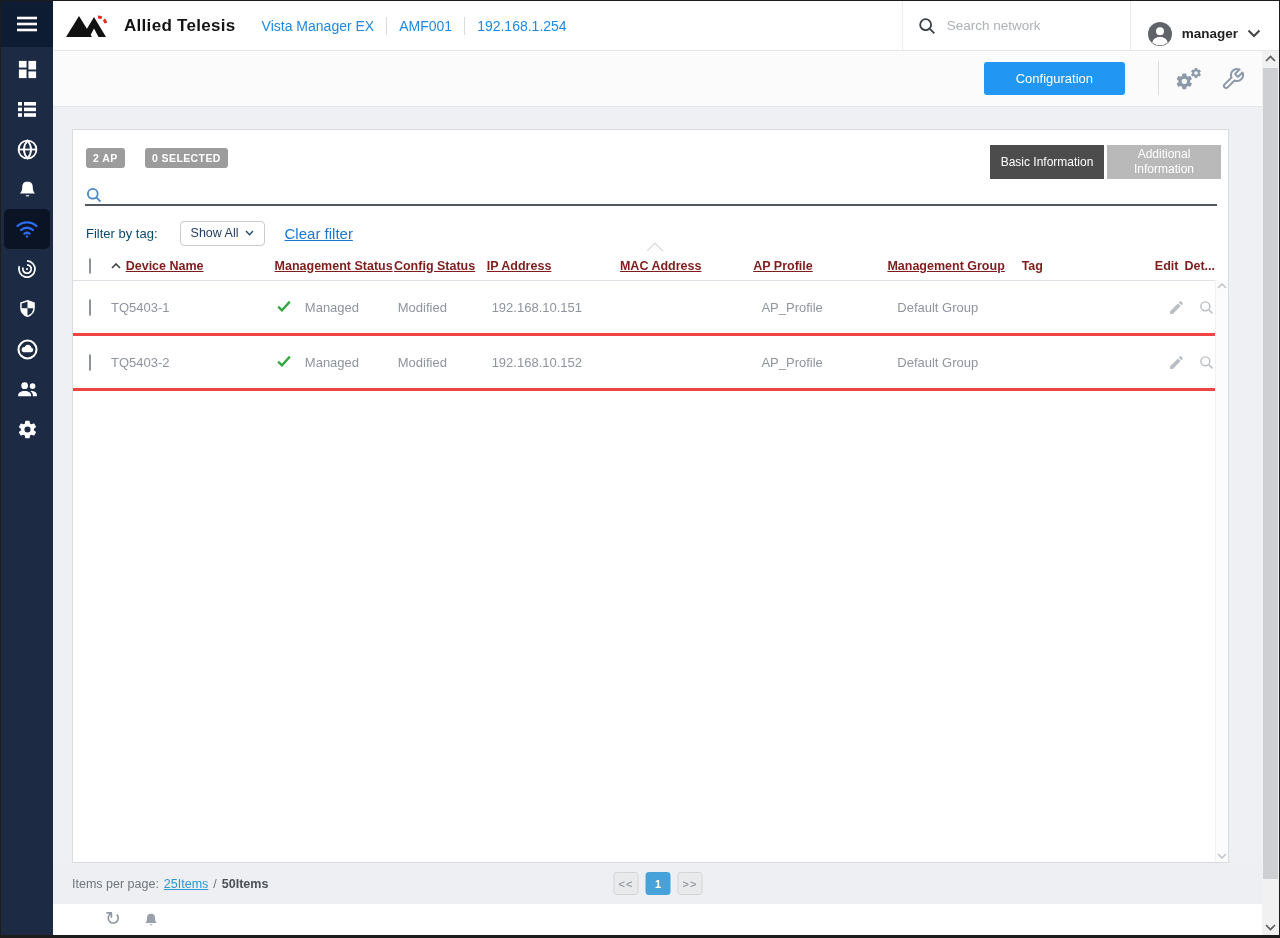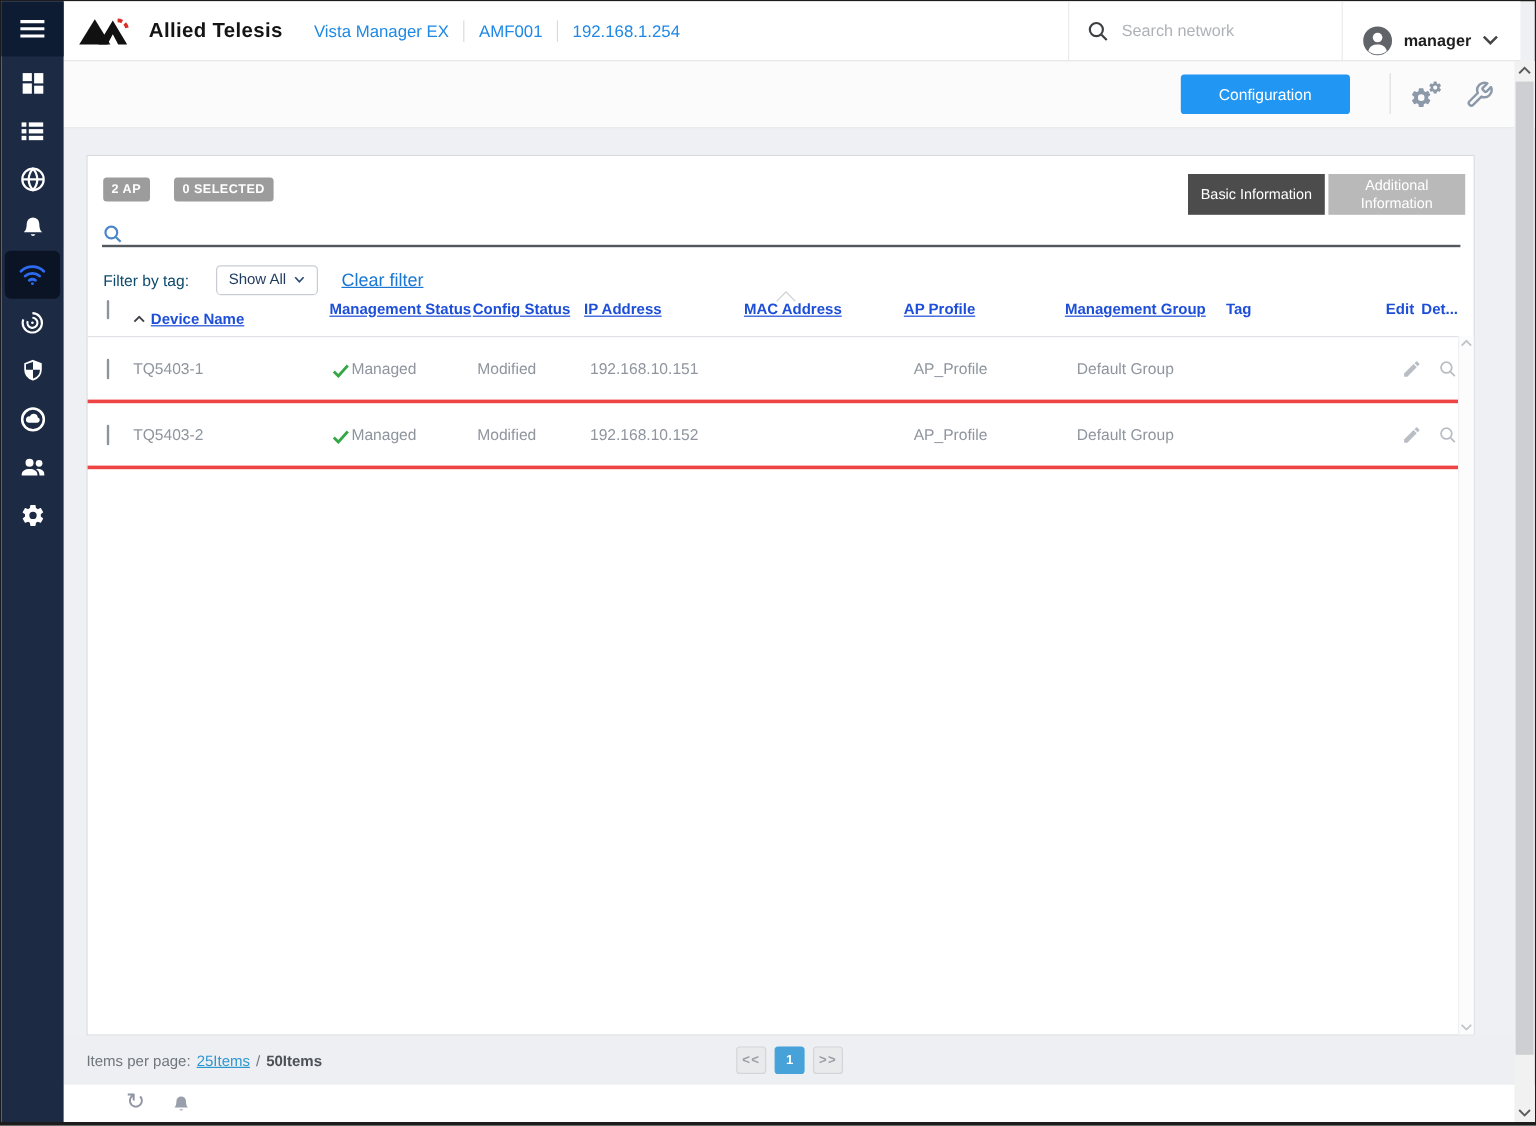--- a/index.html
+++ b/index.html
@@ -13,21 +13,21 @@
   svg{display:block}
 
   
   .sidebar{position:absolute;left:0;top:0;width:52px;height:100%;background:#1c2a44;z-index:5}
   .burger{height:46px;background:#0e1c33;display:flex;align-items:center;justify-content:center;cursor:pointer}
   .nav{position:absolute;top:48px;left:0;width:52px}
   .nav-item{width:52px;height:40px;display:flex;align-items:center;justify-content:center;cursor:pointer}
   .nav-item.active{width:46px;margin-left:3px;background:#0a1424;border-radius:5px}
 
   
-  .top-header{position:absolute;left:52px;top:0;right:12px;height:50px;background:#fff;border-bottom:1px solid #e7e7e7;display:flex;align-items:center;z-index:4}
+  .top-header{position:absolute;left:52px;top:0;right:0;height:50px;background:#fff;border-bottom:1px solid #e7e7e7;display:flex;align-items:center;z-index:4}
   .logo-wrap{display:flex;align-items:center;gap:7px;padding:0 14px 0 12px}
   .logo-text{font-size:17px;font-weight:600;color:#141414;letter-spacing:.3px}
   .hdr-links{display:flex;align-items:center;gap:0}
   .hdr-link{color:#1e88e5;font-size:14px;font-weight:400;padding:0 12px;cursor:pointer;white-space:nowrap}
   .hdr-sep{width:1px;height:18px;background:#d9dcde}
   .hdr-right{margin-left:auto;display:flex;align-items:center;height:100%}
   .net-search{display:flex;align-items:center;gap:10px;border-left:1px solid #ececec;height:100%;padding:0 14px;width:228px}
   .net-search input{border:none;outline:none;font-size:13.5px;color:#333;width:150px;font-family:"Liberation Sans",sans-serif}
   .net-search input::placeholder{color:#aeb2b7}
   .user-box{border-left:1px solid #ececec;height:100%;display:flex;align-items:center;gap:9px;padding:16px 18px 0 16px;cursor:pointer}
@@ -52,29 +52,29 @@
   .search-row{position:absolute;left:12px;top:54px;right:13px;height:21px;display:flex;align-items:center;gap:10px}
   .search-row input{border:none;outline:none;flex:1;font-size:13px;color:#444;font-family:"Liberation Sans",sans-serif}
   .search-row input::placeholder{color:#9aa0a6}
   .search-underline{position:absolute;left:12px;top:74px;width:1132px;height:2px;background:#53575e}
   .filter-row{position:absolute;left:13px;top:88px;height:30px;display:flex;align-items:center}
   .filter-label{font-size:13px;font-weight:400;color:#0c4a6e;margin-right:22px}
   .tag-dd{width:85px;height:25px;border:1px solid #c9cdd1;border-radius:4px;background:#fff;display:flex;align-items:center;justify-content:center;gap:6px;font-size:12.5px;color:#1f3a5f;cursor:pointer}
   .clear-filter{margin-left:20px;font-size:15px;color:#1976d2;text-decoration:underline;cursor:pointer}
 
   
-  .thead{position:absolute;left:0;top:121px;right:13px;height:30px;display:flex;padding-left:16px;border-bottom:1px solid #dfe2e6;font-size:12.5px;font-weight:700;color:#1d4ed8}
+  .thead{position:absolute;left:0;top:121px;right:13px;height:30px;display:flex;align-items:center;padding-left:16px;border-bottom:1px solid #dfe2e6;font-size:12.5px;font-weight:700;color:#7f1d1d}
   .thead .u{text-decoration:underline}
   .trow{position:absolute;left:0;right:13px;height:55px;display:flex;align-items:center;padding-left:16px;border-bottom:3px solid #ef4444;font-size:13px;color:#8f959e}
   .row-1{top:151px}.row-2{top:206px}
   .c-check{width:22px}.c-dev{width:166px;display:flex;align-items:center;gap:5px}
   .c-mgmt{width:121px}.c-conf{width:94px}.c-ip{width:135px}.c-mac{width:135px}
   .c-prof{width:136px}.c-grp{width:136px}.c-tag{width:135px}.c-edit{width:30px}.c-det{flex:1}
   .cb{width:15px;height:15px;border:1.5px solid #8e949b;border-radius:2px;background:#fff;cursor:pointer}
-  .status-cell{display:flex;align-items:flex-end;gap:2px}
+  .status-cell{display:flex;align-items:flex-start;gap:14px}
   .mac-blur{width:96px;height:13px;border-radius:2px;
     background:repeating-linear-gradient(90deg,#d9d9d9 0 7px,#eeeeee 7px 14px),
                repeating-linear-gradient(0deg,rgba(210,210,210,.8) 0 4px,rgba(245,245,245,.8) 4px 8px);
     filter:blur(1.6px)}
   .pop-caret{position:absolute;left:573px;top:111px;width:18px;height:10px;overflow:hidden}
   .pop-caret span{position:absolute;left:3px;top:4px;width:12px;height:12px;background:#fff;border:1px solid #cdd1d5;transform:rotate(45deg);display:block}
   .icon-btn{cursor:pointer}
 
   
   .card-scroll{position:absolute;right:0;top:150px;width:13px;height:582px;background:#fcfcfd;border-left:1px solid #f0f1f3}

